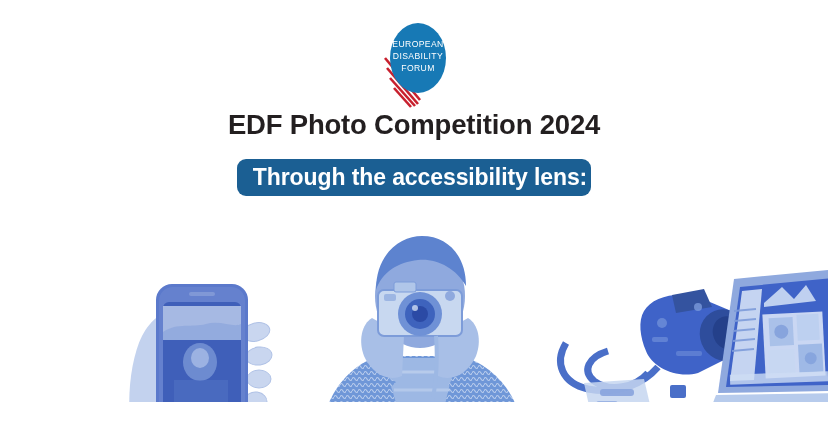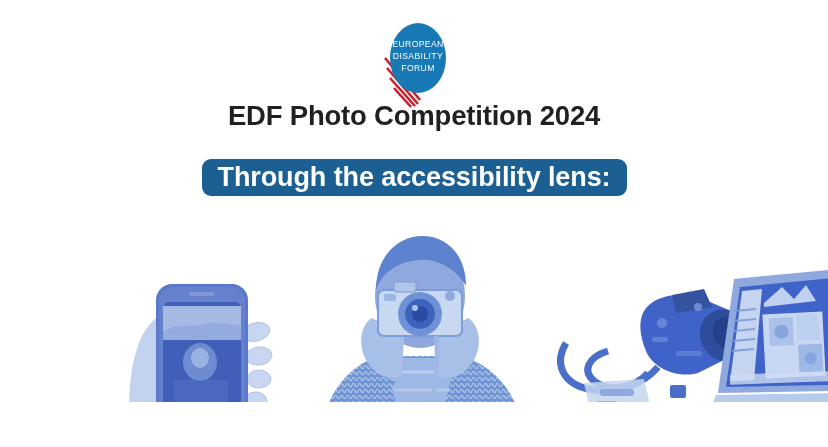--- a/index.html
+++ b/index.html
@@ -34,21 +34,21 @@
     width: 76px;
     height: 92px;
   }
   .logo svg { display: block; }
 
   
   .title {
     position: absolute;
     left: 0;
     right: 0;
-    top: 101px;
+    top: 110px;
     text-align: center;
     font-size: 27.5px;
     font-weight: bold;
     letter-spacing: -0.2px;
     color: #231f20;
     line-height: 1.1;
   }
 
   
   .subtitle {
@@ -56,25 +56,25 @@
     left: 0;
     right: 0;
     top: 159px;
     text-align: center;
     line-height: 0;
   }
   .subtitle-line {
     display: inline-block;
     background: #1b5f93;
     color: #ffffff;
-    font-size: 27px;
+    font-size: 23px;
     font-weight: bold;
     letter-spacing: -0.1px;
     line-height: 28px;
-    padding: 4px 16px 5px 16px;
+    padding: 4px 4px 5px 16px;
     border-radius: 9px;
     white-space: nowrap;
   }
   .subtitle-row + .subtitle-row { margin-top: 2px; }
   .subtitle-row { line-height: 0; }
 
   
   .photos {
     position: absolute;
     left: 0;

